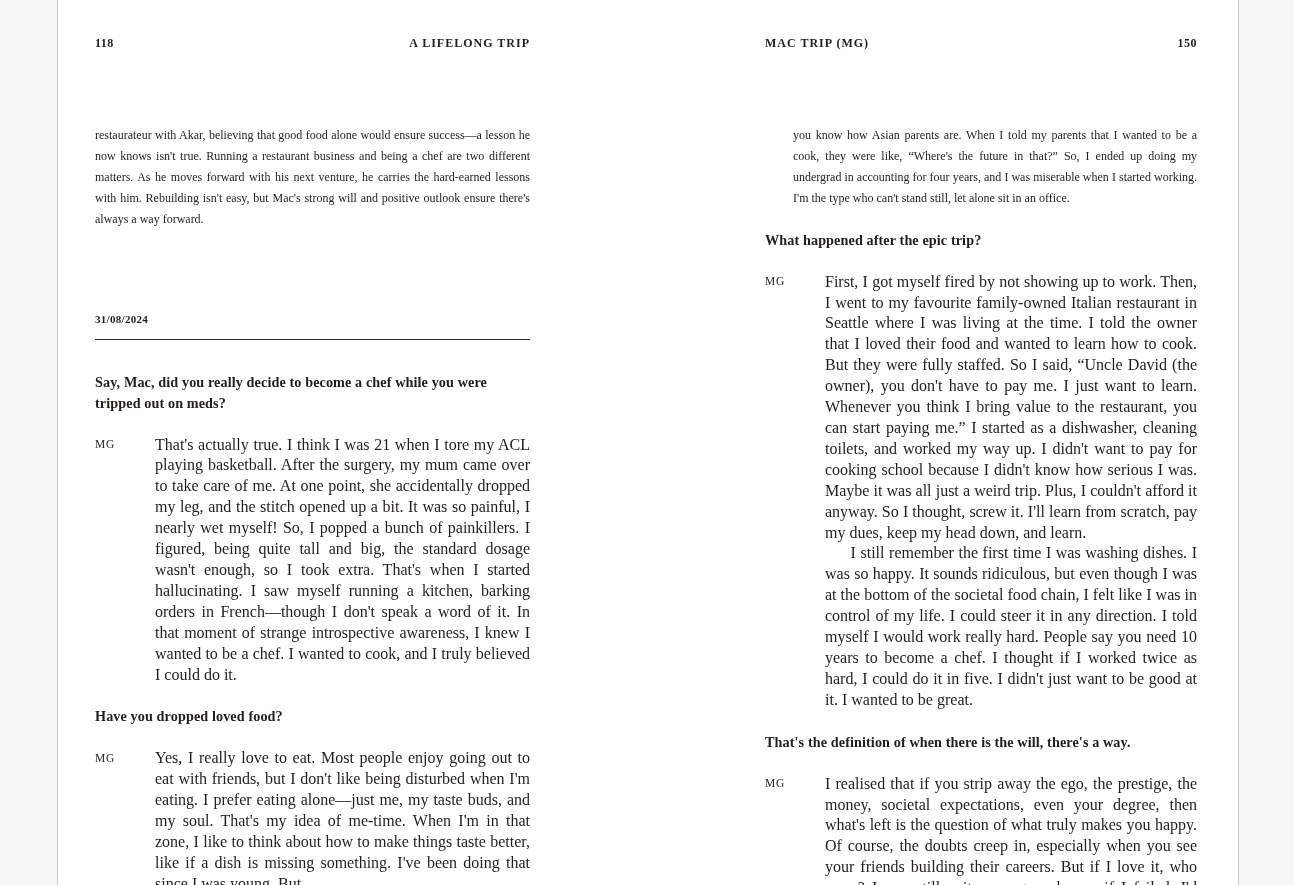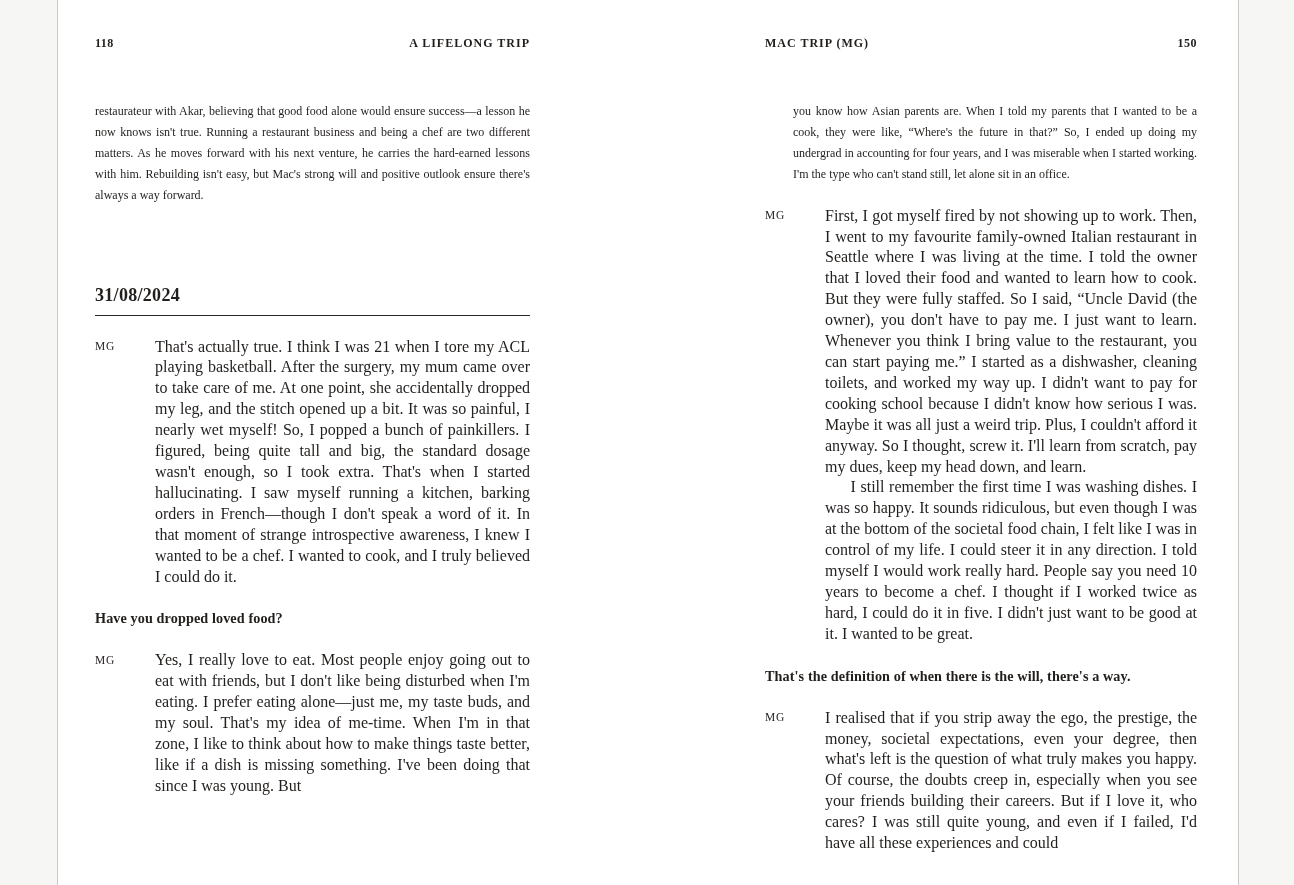--- a/index.html
+++ b/index.html
@@ -14,32 +14,32 @@
   .gutter.left{width:57px;border-right:1px solid #c8c8c6;}
   .gutter.right{width:55px;border-left:1px solid #c8c8c6;}
   .spread{flex:1;display:flex;background:#ffffff;height:885px;}
   .page{width:590px;height:885px;box-sizing:border-box;overflow:hidden;}
   .page.left-page{padding:36px 118px 0 37px;}
   .page.right-page{padding:36px 41px 0 117px;}
 
   .running-header{
     display:flex;justify-content:space-between;align-items:baseline;
     font-size:12px;font-weight:700;letter-spacing:0.5px;line-height:15px;
-    margin-bottom:50px;
+    margin-bottom:74px;
   }
   .running-header .head-title{letter-spacing:1px;}
 
   .body-par,.answer-text,.continuation{
     font-size:12px;line-height:20.9px;text-align:justify;margin:0;
     -webkit-hyphens:auto;hyphens:auto;
   }
   .continuation{margin-left:28px;}
 
   .date-block{margin-top:82px;}
-  .entry-date{font-size:18px;font-weight:600;letter-spacing:0.3px;line-height:15px;}
+  .entry-date{font-size:11px;font-weight:600;letter-spacing:0.3px;line-height:15px;}
   .rule{border:none;border-top:1.6px solid #2a2723;margin:12px 0 0 0;}
 
   .question{
     font-weight:700;font-size:14.2px;line-height:21px;
     text-align:left;margin:21px 0 0 0;letter-spacing:0.1px;
   }
   .question.after-rule{margin-top:32px;}
 
   .qa{display:flex;margin-top:21px;gap:20px;}
   .speaker{
@@ -64,20 +64,21 @@
         <span class="head-title">A LIFELONG TRIP</span>
       </header>
 
       <p class="body-par">restaurateur with Akar, believing that good food alone would ensure success—a lesson he now knows isn't true. Running a restaurant business and being a chef are two different matters. As he moves forward with his next venture, he carries the hard-earned lessons with him. Rebuilding isn't easy, but Mac's strong will and positive outlook ensure there's always a way forward.</p>
 
       <div class="date-block">
         <div class="entry-date">31/08/2024</div>
         <hr class="rule">
       </div>
 
+      <p class="question after-rule">Say, Mac, did you really decide to become a chef while you were tripped out on meds?</p>
 
       <div class="qa">
         <span class="speaker">MG</span>
         <div class="answer-body">
           <p>That's actually true. I think I was 21 when I tore my ACL playing basketball. After the surgery, my mum came over to take care of me. At one point, she accidentally dropped my leg, and the stitch opened up a bit. It was so painful, I nearly wet myself! So, I popped a bunch of painkillers. I figured, being quite tall and big, the standard dosage wasn't enough, so I took extra. That's when I started hallucinating. I saw myself running a kitchen, barking orders in French—though I don't speak a word of it. In that moment of strange introspective awareness, I knew I wanted to be a chef. I wanted to cook, and I truly believed I could do it.</p>
         </div>
       </div>
 
       <p class="question">Have you dropped loved food?</p>
 
@@ -90,20 +91,21 @@
     </section>
 
     <section class="page right-page">
       <header class="running-header">
         <span class="head-title">MAC TRIP (MG)</span>
         <span class="page-num">150</span>
       </header>
 
       <p class="continuation">you know how Asian parents are. When I told my parents that I wanted to be a cook, they were like, “Where's the future in that?” So, I ended up doing my undergrad in accounting for four years, and I was miserable when I started working. I'm the type who can't stand still, let alone sit in an office.</p>
 
+      <p class="question">What happened after the epic trip?</p>
 
       <div class="qa">
         <span class="speaker">MG</span>
         <div class="answer-body">
           <p>First, I got myself fired by not showing up to work. Then, I went to my favourite family-owned Italian restaurant in Seattle where I was living at the time. I told the owner that I loved their food and wanted to learn how to cook. But they were fully staffed. So I said, “Uncle David (the owner), you don't have to pay me. I just want to learn. Whenever you think I bring value to the restaurant, you can start paying me.” I started as a dishwasher, cleaning toilets, and worked my way up. I didn't want to pay for cooking school because I didn't know how serious I was. Maybe it was all just a weird trip. Plus, I couldn't afford it anyway. So I thought, screw it. I'll learn from scratch, pay my dues, keep my head down, and learn.</p>
           <p class="par2">I still remember the first time I was washing dishes. I was so happy. It sounds ridiculous, but even though I was at the bottom of the societal food chain, I felt like I was in control of my life. I could steer it in any direction. I told myself I would work really hard. People say you need 10 years to become a chef. I thought if I worked twice as hard, I could do it in five. I didn't just want to be good at it. I wanted to be great.</p>
         </div>
       </div>
 
       <p class="question">That's the definition of when there is the will, there's a way.</p>

